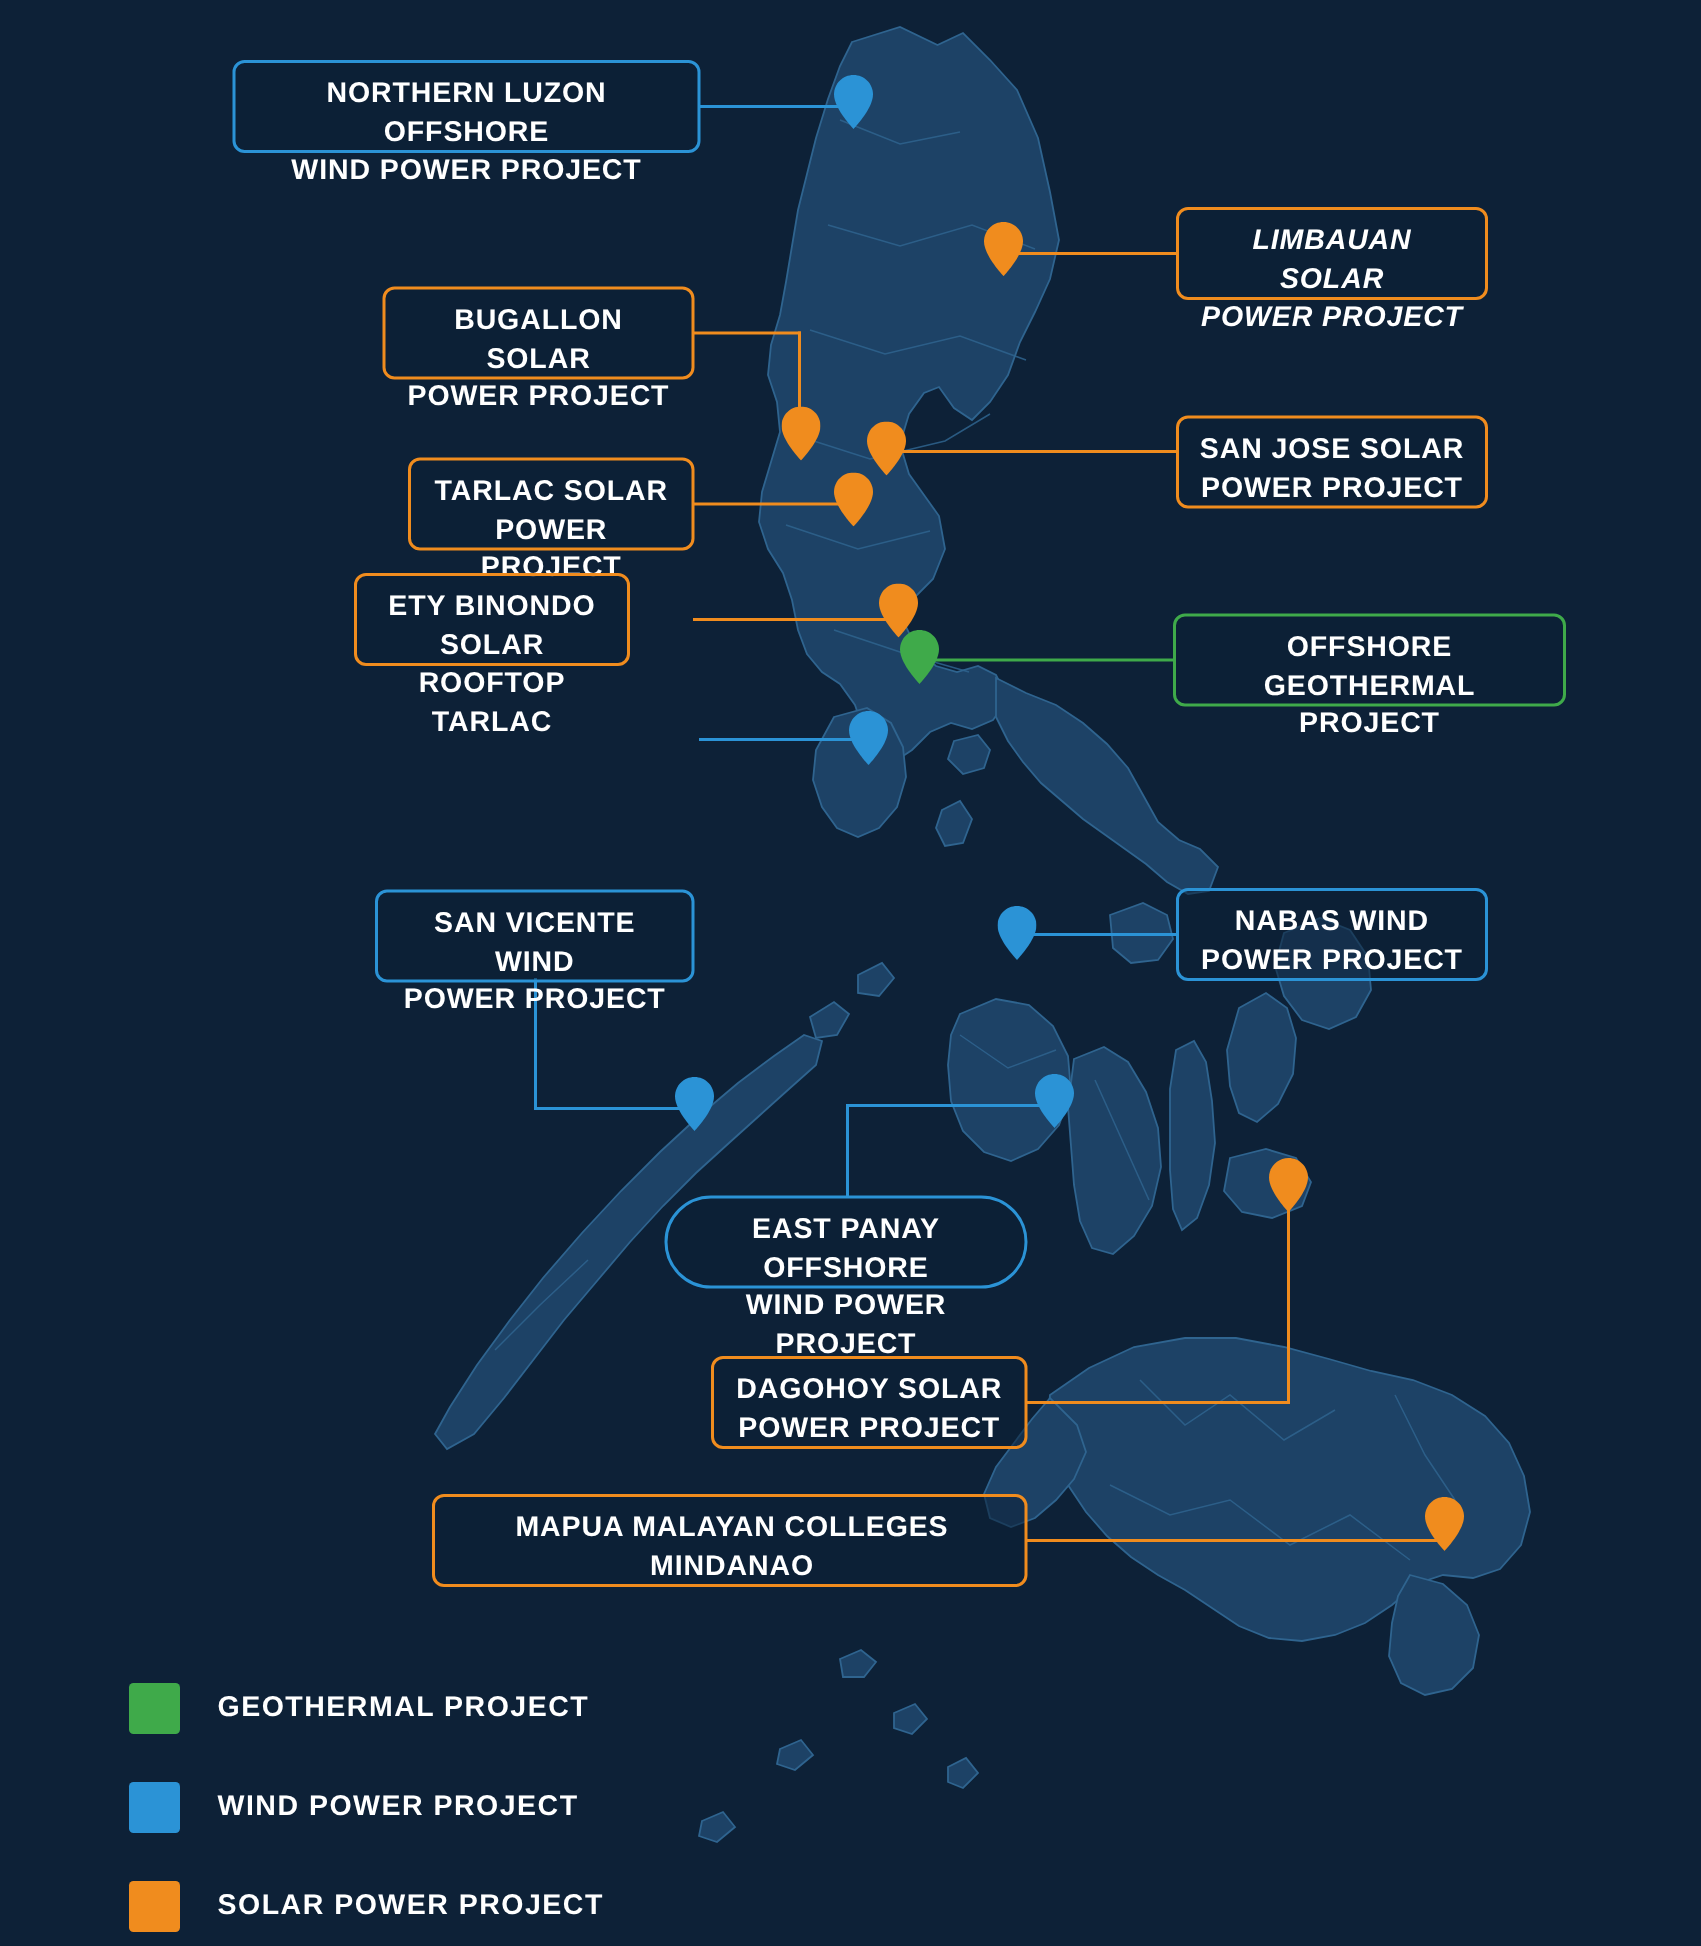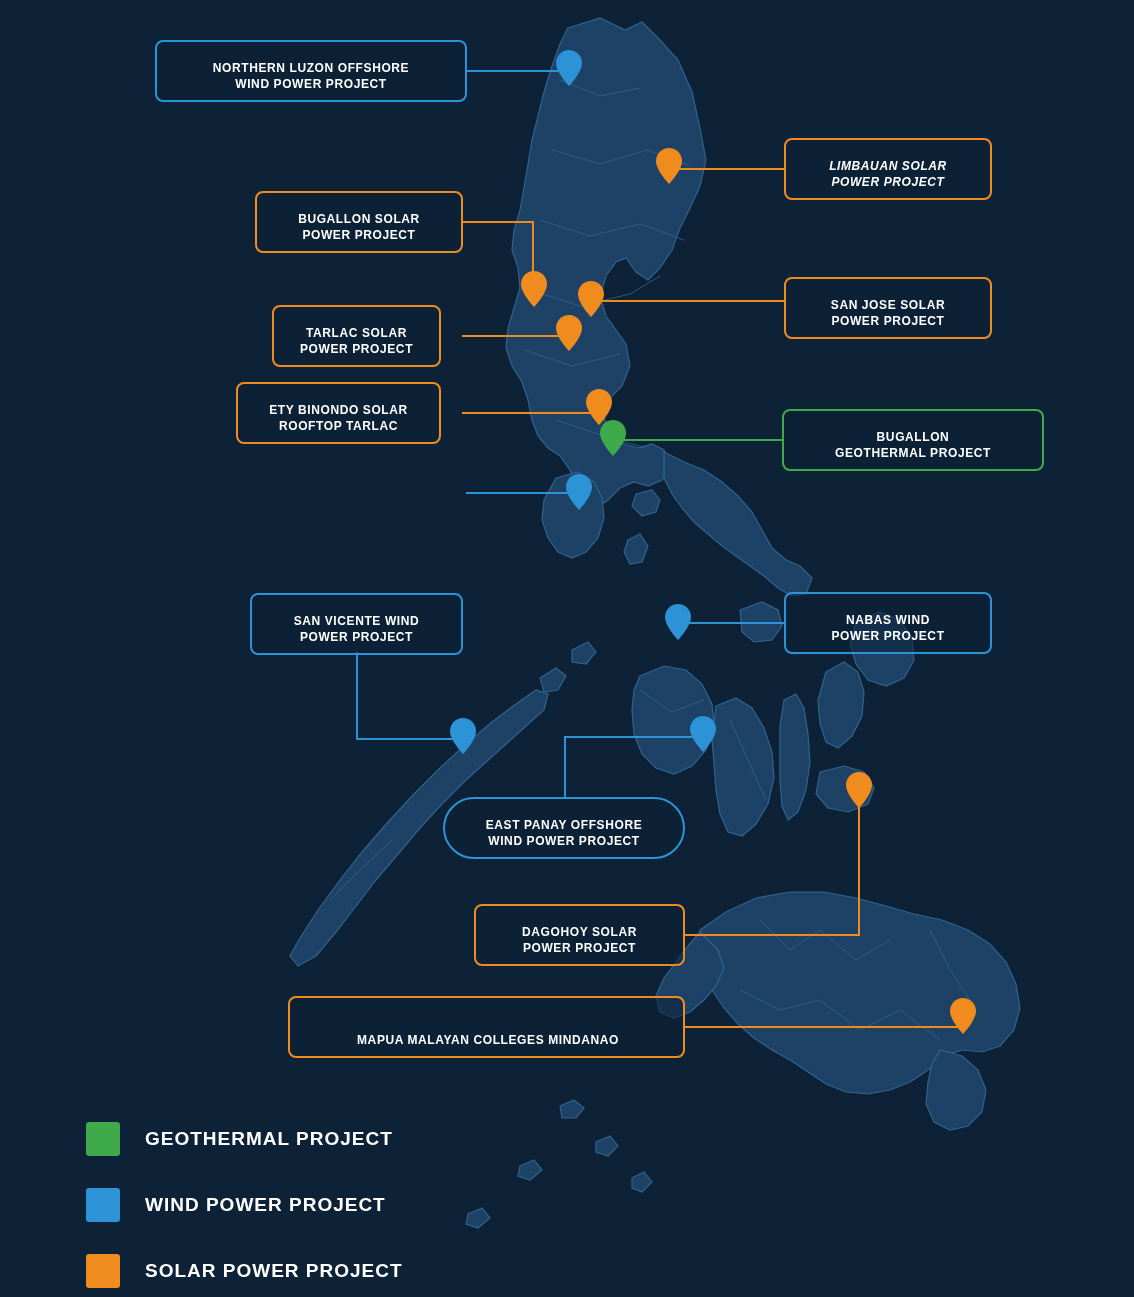--- a/index.html
+++ b/index.html
@@ -28,26 +28,26 @@
     height: 1297px;
   }
   
   .callout {
     position: absolute;
     box-sizing: border-box;
     border: 2px solid #2b8fd1;
     border-radius: 8px;
     background: rgba(13,33,55,0.55);
     color: #ffffff;
-    font-size: 12px;
+    font-size: 19px;
     font-weight: bold;
     letter-spacing: 0.6px;
     line-height: 1.35;
     display: flex;
-    align-items: flex-end;
+    align-items: flex-start;
     justify-content: center;
     text-align: center;
     padding: 8px 12px;
   }
   .callout.solar { border-color: #f08c1e; }
   .callout.wind { border-color: #2b93d6; }
   .callout.geothermal { border-color: #3faa4a; }
   .callout span { display: block; }
 
   
@@ -275,37 +275,37 @@
     </div>
   </div>
 
   <div class="callout solar" style="left:784px; top:277px; width:208px; height:62px;">
     <div>
       <span>SAN JOSE SOLAR</span>
       <span>POWER PROJECT</span>
     </div>
   </div>
 
-  <div class="callout solar" style="left:272px; top:305px; width:169px; height:62px;">
+  <div class="callout solar" style="left:272px; top:305px; width:191px; height:62px;">
     <div>
       <span>TARLAC SOLAR</span>
       <span>POWER PROJECT</span>
     </div>
   </div>
 
-  <div class="callout solar" style="left:236px; top:382px; width:205px; height:62px;">
+  <div class="callout solar" style="left:236px; top:382px; width:184px; height:62px;">
     <div>
       <span>ETY BINONDO SOLAR</span>
       <span>ROOFTOP TARLAC</span>
     </div>
   </div>
 
   <div class="callout geothermal" style="left:782px; top:409px; width:262px; height:62px;">
     <div>
-      <span>BUGALLON</span>
+      <span>OFFSHORE</span>
       <span>GEOTHERMAL PROJECT</span>
     </div>
   </div>
 
 
   <div class="callout wind" style="left:250px; top:593px; width:213px; height:62px;">
     <div>
       <span>SAN VICENTE WIND</span>
       <span>POWER PROJECT</span>
     </div>

